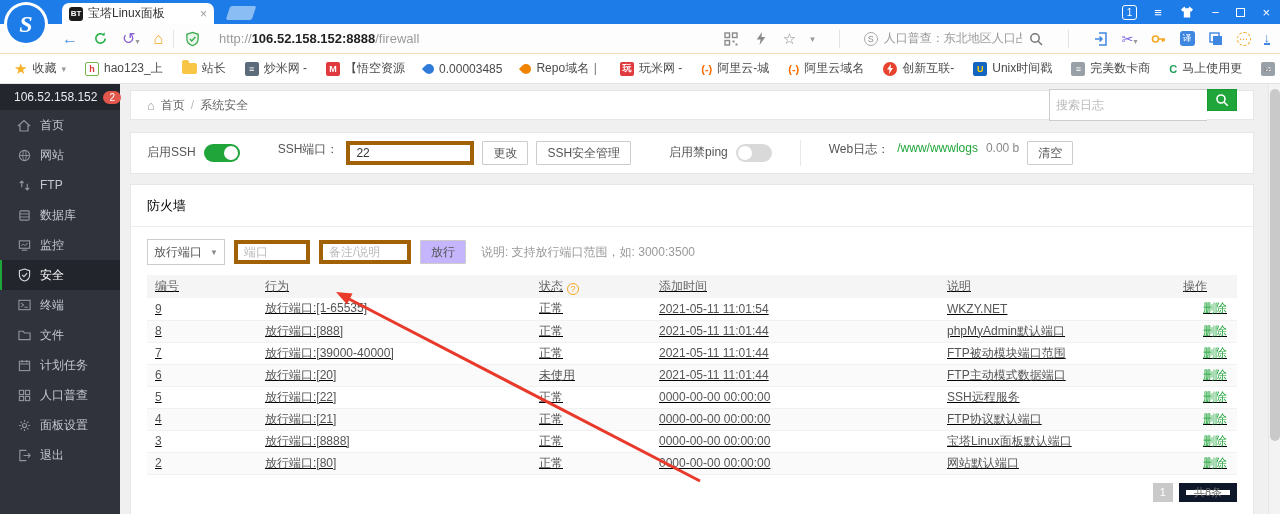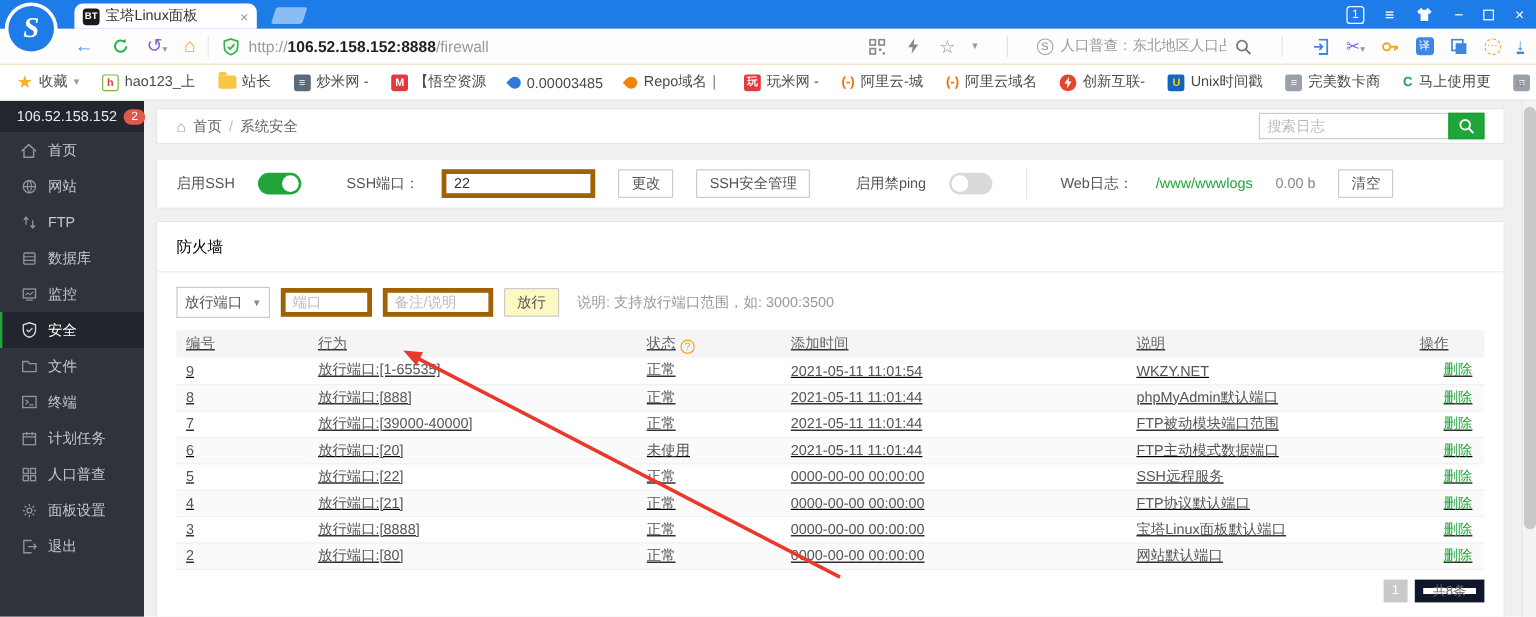--- a/index.html
+++ b/index.html
@@ -25,21 +25,21 @@
   .winctl { position:absolute; right:10px; top:0; height:24px; display:flex; align-items:center; gap:17px; color:#fff; }
   .winctl .tabcount { border:1px solid #fff; border-radius:3px; font-size:10px; padding:0 4px; line-height:13px; }
   .winctl span { font-size:13px; line-height:1; }
   .winctl .box { width:9px; height:9px; border:1px solid #fff; display:inline-block; }
 
   .toolbar { position:relative; height:30px; background:#fdfdfd; border-bottom:1px solid #f0ddb6;
     display:flex; align-items:center; }
   .navbtns { display:flex; align-items:center; gap:14px; margin-left:62px; }
   .nav-ic { font-size:16px; line-height:1; }
   .vdiv { width:1px; height:18px; background:#e4e4e4; margin:0 10px; }
-  .urlbox { display:flex; align-items:center; gap:7px; flex:0 0 auto; }
+  .urlbox { display:flex; align-items:center; gap:19px; flex:0 0 auto; }
   .url { font-size:13px; }
   .url .dim { color:#9a9a9a; } .url .host { color:#1f1f1f; font-weight:bold; }
   .addr-right { margin-left:auto; display:flex; align-items:center; gap:14px; color:#7c7c7c; }
   .searchbox { display:flex; align-items:center; gap:6px; color:#9a9a9a; }
   .s-badge { width:14px; height:14px; border:1px solid #aaa; border-radius:50%; font-size:9px;
     display:flex; align-items:center; justify-content:center; color:#888; }
   .searchbox .q { width:138px; white-space:nowrap; overflow:hidden; font-size:12px; }
   .tool-ics { display:flex; align-items:center; gap:13px; margin-right:10px; }
   .tr-ic { width:16px; height:16px; display:flex; align-items:center; justify-content:center; }
   .translate-ic { width:15px; height:15px; background:#3f86e0; border-radius:3px; color:#fff;
@@ -77,37 +77,37 @@
   .sb-item.active .ic { color:#d7dae0; }
 
   .content { flex:1; padding:6px 26px 0 10px; position:relative; }
   .card { background:#fff; border:1px solid #e7e7e7; }
 
   .crumb-card { height:30px; display:flex; align-items:center; padding:0 16px; }
   .crumb { display:flex; align-items:center; gap:6px; color:#666; }
   .crumb .home-ic { color:#9a9a9a; font-size:13px; }
   .crumb .sep { color:#bbb; }
   .logsearch { margin-left:auto; display:flex; }
-  .logsearch input { width:158px; height:22px; border:1px solid #ccc; border-right:none;
+  .logsearch input { width:158px; height:32px; border:1px solid #ccc; border-right:none;
     padding:0 6px; font-size:12px; color:#555; outline:none; }
   .logsearch input::placeholder { color:#bbb; }
   .logsearch button { width:30px; height:22px; background:#20a53a; border:1px solid #179a2f;
     display:flex; align-items:center; justify-content:center; cursor:pointer; }
 
   .ssh-card { margin-top:12px; height:42px; display:flex; align-items:center; padding:0 16px; color:#555; }
-  .grp { display:flex; align-items:center; gap:19px; }
+  .grp { display:flex; align-items:flex-start; gap:8px; }
   .toggle { width:36px; height:18px; border-radius:9px; position:relative; cursor:pointer; flex:0 0 auto; }
   .toggle .knob { position:absolute; top:2px; width:14px; height:14px; border-radius:50%; background:#fff; }
   .toggle.on { background:#20a53a; } .toggle.on .knob { right:2px; }
   .toggle.off { background:#d9d9d9; } .toggle.off .knob { left:2px; }
   .txtinput { height:24px; border:4px solid #a16207; padding:0 6px; font-size:12px; color:#333; outline:none; }
   .txtinput::placeholder { color:#bbb; }
   .btn { height:24px; padding:0 10px; background:#fff; border:1px solid #ccc; color:#555;
     font-size:12px; cursor:pointer; border-radius:1px; }
-  .btn.grey { background:#fef9c3; }
+  .btn.grey { background:#c4b5fd; }
   .ssh-div { width:1px; height:26px; background:#e8e8e8; margin:0 28px; }
   .green-link { color:#20a53a; text-decoration:none; }
 
   .fw-card { margin-top:10px; padding:12px 16px 12px; }
   .fw-title { font-size:13px; color:#000000; }
   .fw-hr { border:none; border-top:1px solid #ececec; margin:11px -16px 12px; }
   .fw-form { display:flex; align-items:center; gap:9px; }
   .fw-select { height:26px; border:1px solid #ccc; padding:0 6px; display:flex; align-items:center;
     gap:8px; color:#555; cursor:pointer; }
   .fw-select .car { font-size:8px; color:#888; }
@@ -375,33 +375,33 @@
               <svg width="13" height="14" viewBox="0 0 14 15">
                 <path d="M7 1 L12.5 2.8 V7.5 C12.5 11.3 10 13.3 7 14 C4 13.3 1.5 11.3 1.5 7.5 V2.8 Z" fill="none" stroke="currentColor" stroke-width="1.2"></path>
                 <path d="M4.5 7.3 L6.4 9.2 L9.8 5.6" fill="none" stroke="currentColor" stroke-width="1.2"></path>
               </svg>
             </span>
             <span>安全</span>
           </div>
           <div class="sb-item">
             <span class="ic">
               <svg width="13" height="12" viewBox="0 0 14 12">
-                <path d="M1 2 H5.5 L7 3.8 H13 V11 H1 Z" fill="none" stroke="currentColor" stroke-width="1.2"></path>
-              </svg>
-            </span>
-            <span>文件</span>
-          </div>
-          <div class="sb-item">
-            <span class="ic">
-              <svg width="13" height="12" viewBox="0 0 14 12">
                 <rect x="1" y="1" width="12" height="10" fill="none" stroke="currentColor" stroke-width="1.2"></rect>
                 <path d="M3.5 4 L6 6 L3.5 8 M7 8.5 H10.5" fill="none" stroke="currentColor" stroke-width="1.1"></path>
               </svg>
             </span>
             <span>终端</span>
+          </div>
+          <div class="sb-item">
+            <span class="ic">
+              <svg width="13" height="12" viewBox="0 0 14 12">
+                <path d="M1 2 H5.5 L7 3.8 H13 V11 H1 Z" fill="none" stroke="currentColor" stroke-width="1.2"></path>
+              </svg>
+            </span>
+            <span>文件</span>
           </div>
           <div class="sb-item">
             <span class="ic">
               <svg width="13" height="13" viewBox="0 0 14 14">
                 <rect x="1.5" y="2.5" width="11" height="10" fill="none" stroke="currentColor" stroke-width="1.2"></rect>
                 <path d="M1.5 5.5 H12.5 M4.5 1 V4 M9.5 1 V4" stroke="currentColor" stroke-width="1.1"></path>
               </svg>
             </span>
             <span>计划任务</span>
           </div>

